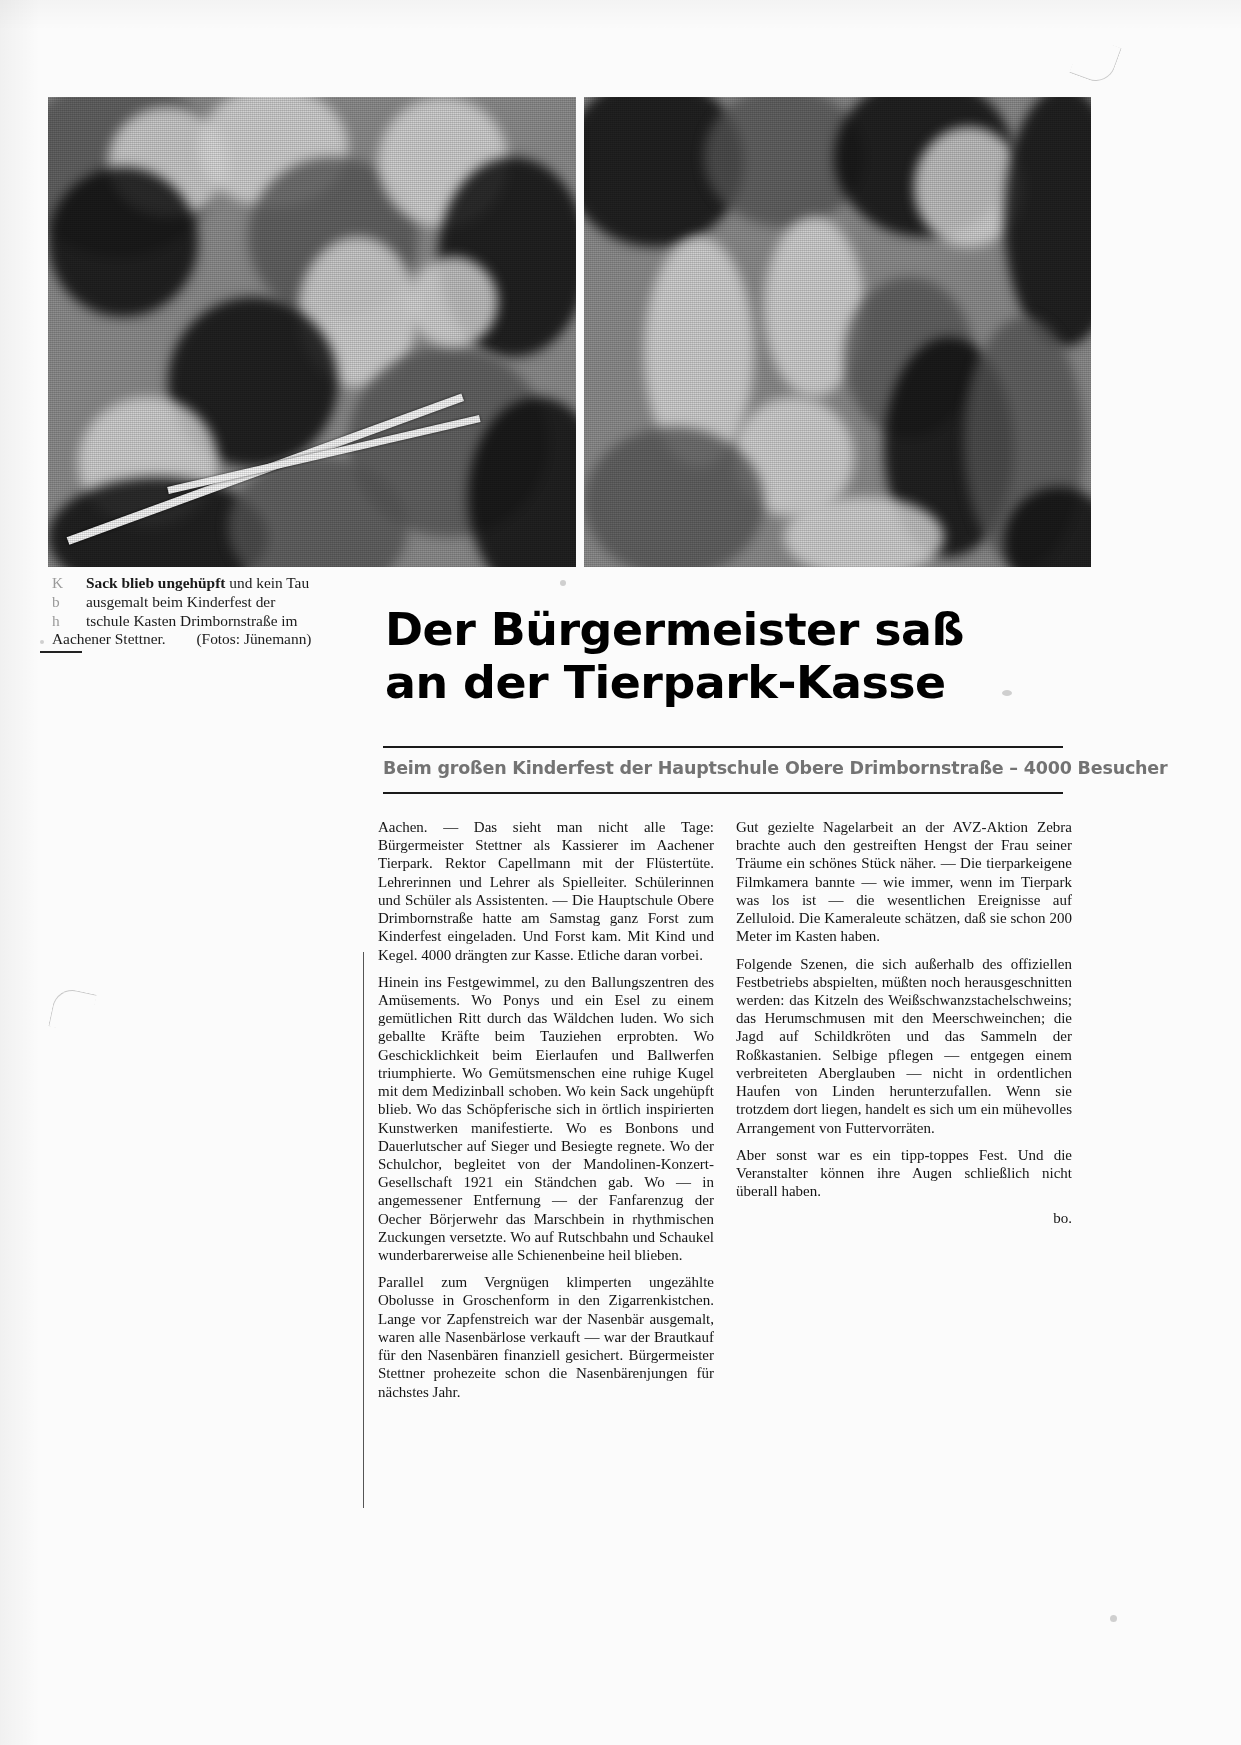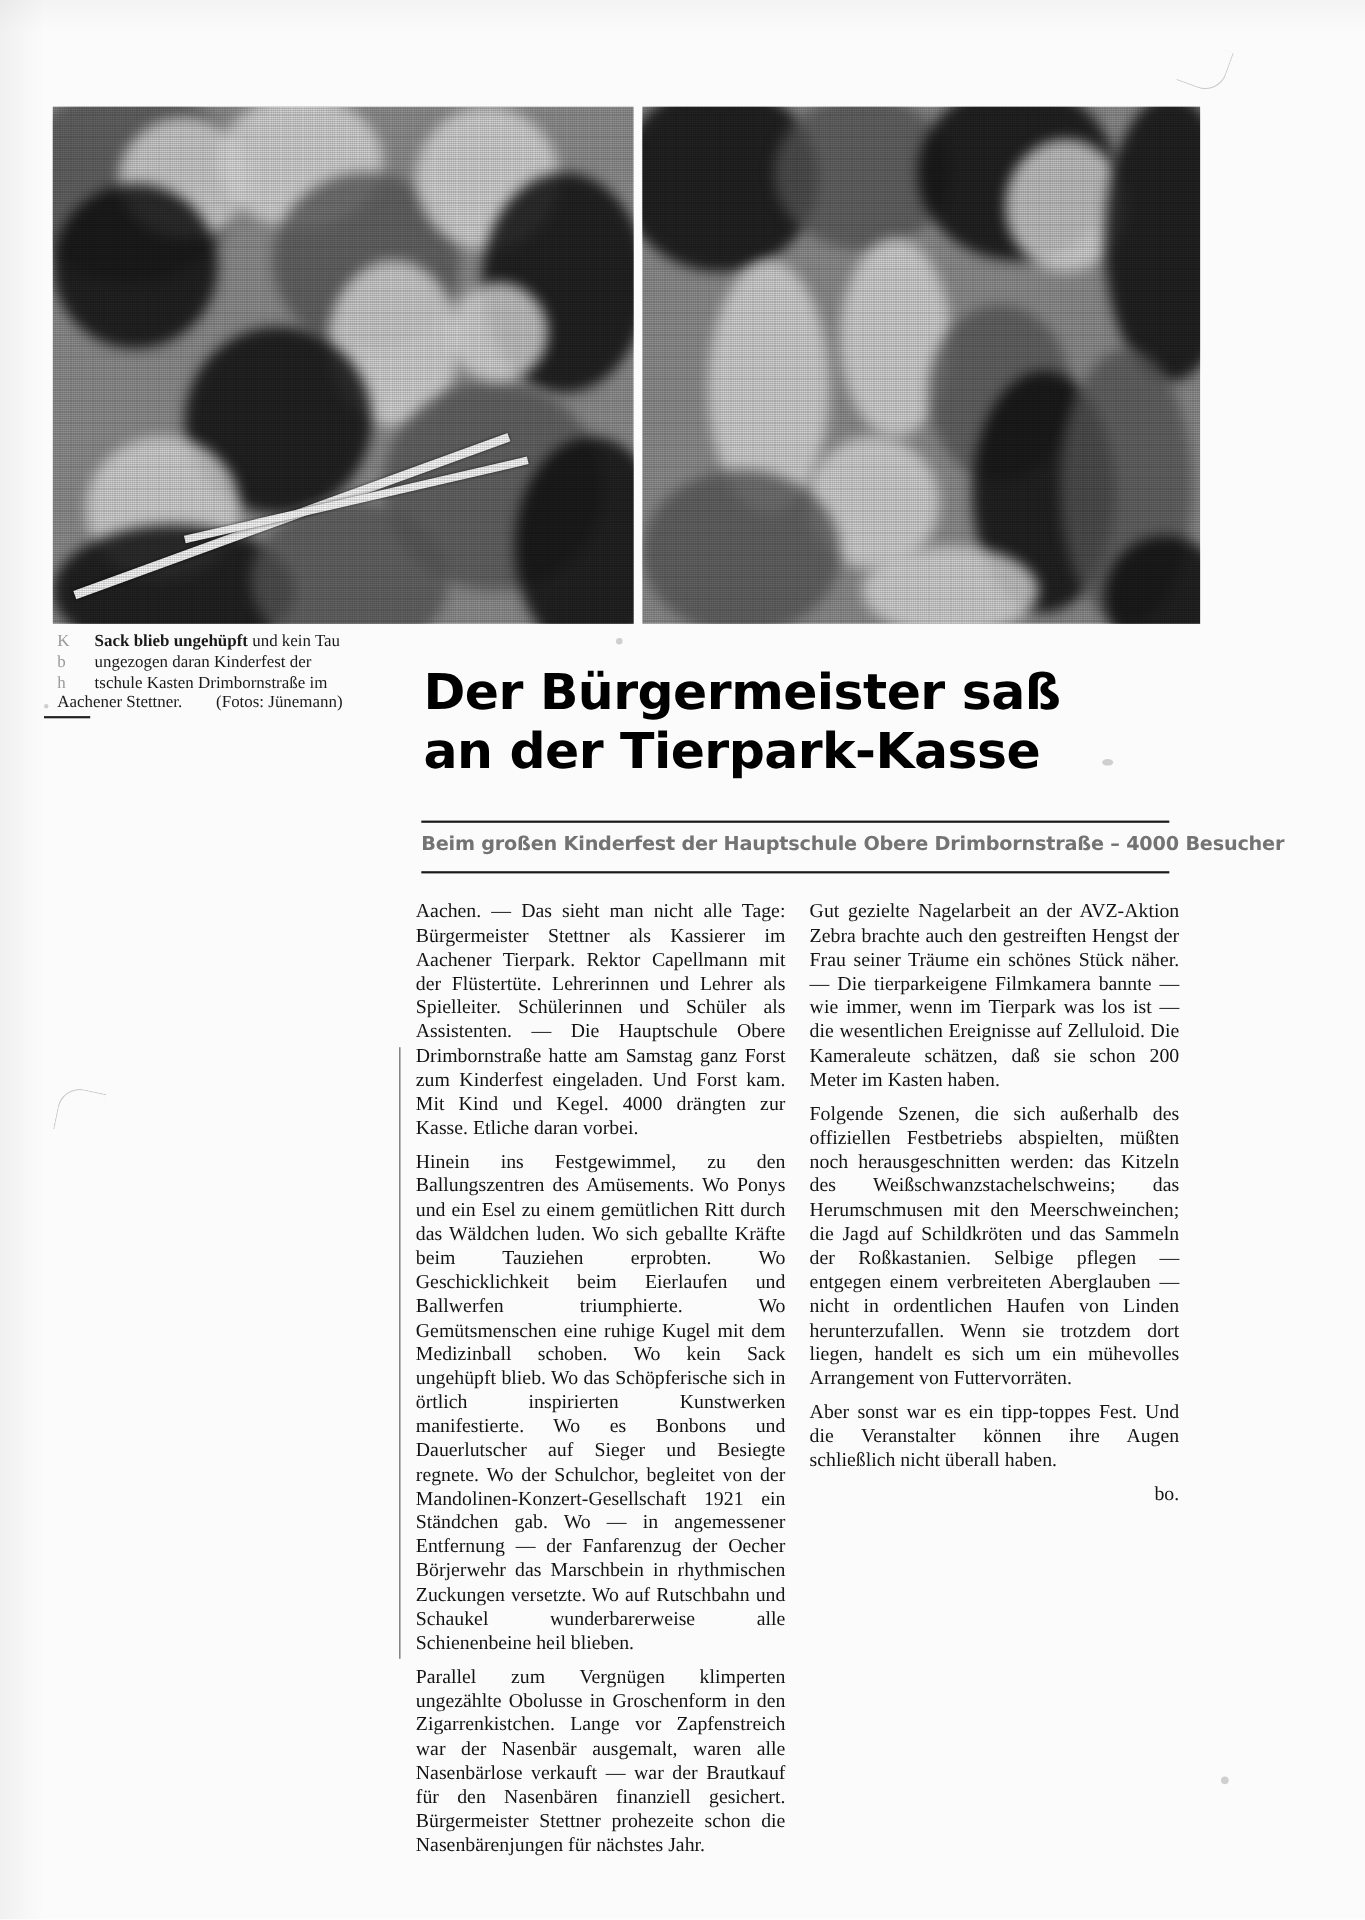--- a/index.html
+++ b/index.html
@@ -152,21 +152,21 @@
   .cols {
     position: absolute;
     left: 378px;
     top: 818px;
     width: 700px;
     display: flex;
     gap: 22px;
   }
   .col {
     width: 336px;
-    font-size: 18px;
+    font-size: 15px;
     line-height: 1.215;
     text-align: justify;
     text-justify: inter-word;
     hyphens: auto;
     color: #141414;
   }
   .col p { margin: 0 0 9px 0; }
   .col p:last-child { margin-bottom: 16px; }
   .sig { display: block; text-align: right; }
 
@@ -240,21 +240,21 @@
         <div class="blob dark" style="left:420px;top:390px;width:110px;height:110px;"></div>
         <div class="blob lite" style="left:200px;top:400px;width:160px;height:80px;"></div>
       </div>
       <div class="grain"></div>
     </div>
   </div>
 
   <div class="caption">
     <span class="smudge">K</span><b>Sack blieb ungehüpft</b>
     <span>und kein Tau</span><br>
-    <span class="smudge">b</span><span>ungezogen daran Kinderfest der</span><br>
+    <span class="smudge">b</span><span>ausgemalt beim Kinderfest der</span><br>
     <span class="smudge">h</span><span>tschule Kasten Drimbornstraße im</span><br>
     <span>Aachener Stettner.</span>
     &nbsp;&nbsp;&nbsp;&nbsp;&nbsp;&nbsp;
     <span>(Fotos: Jünemann)</span>
   </div>
   <div class="caption-rule"></div>
 
   <div class="headline">
     <span class="hl-line">Der Bürgermeister saß</span>
     <span class="hl-line">an der Tierpark-Kasse</span>

